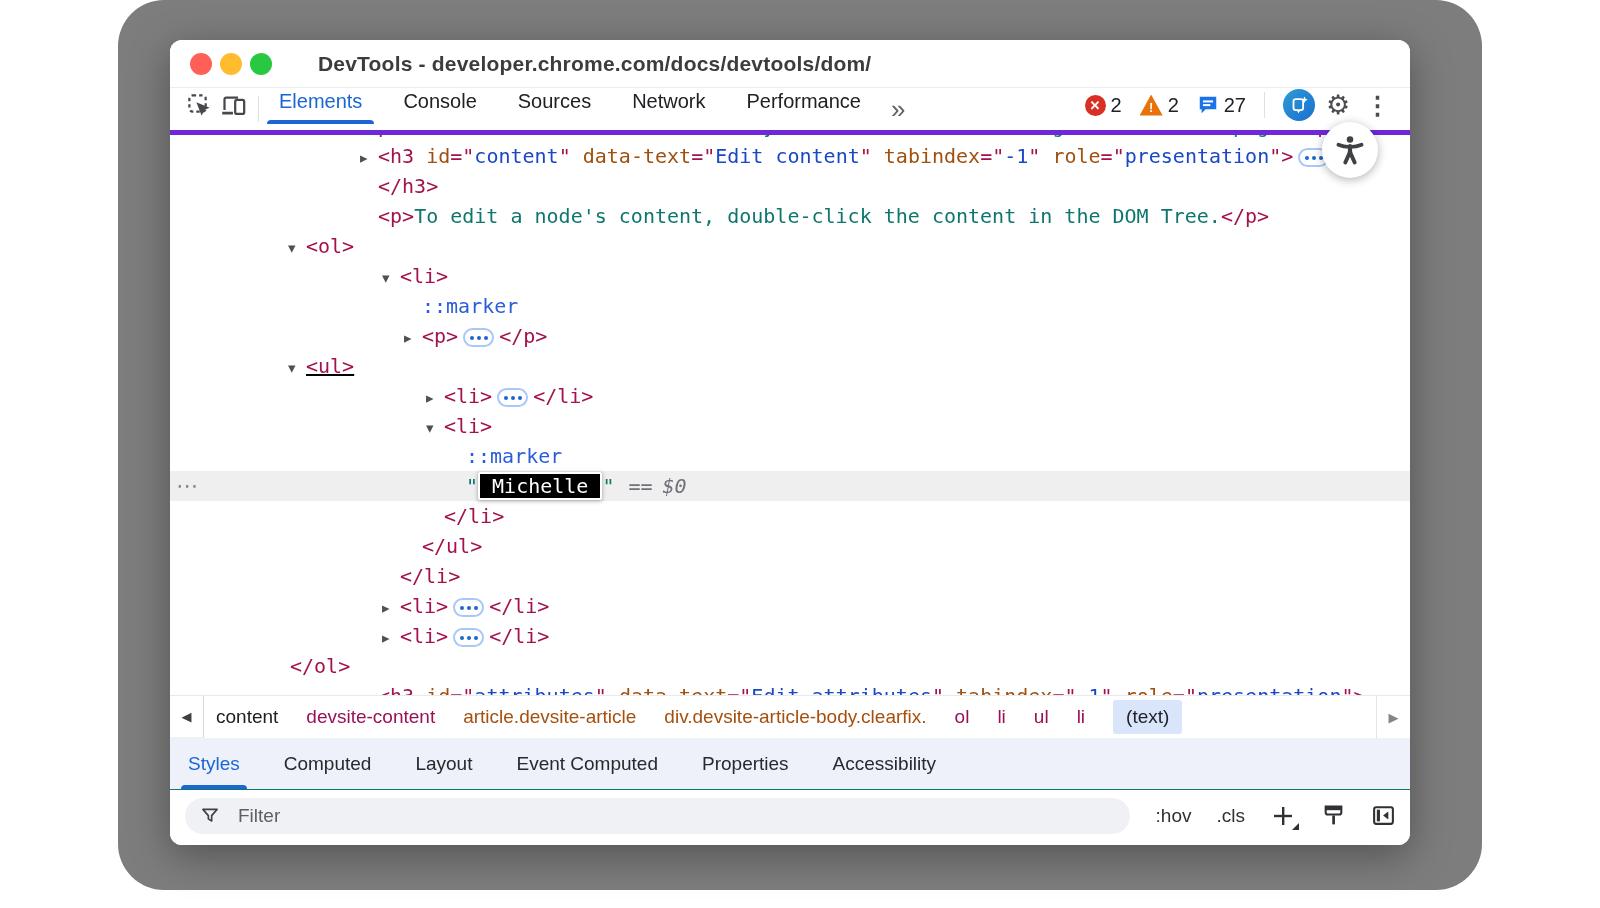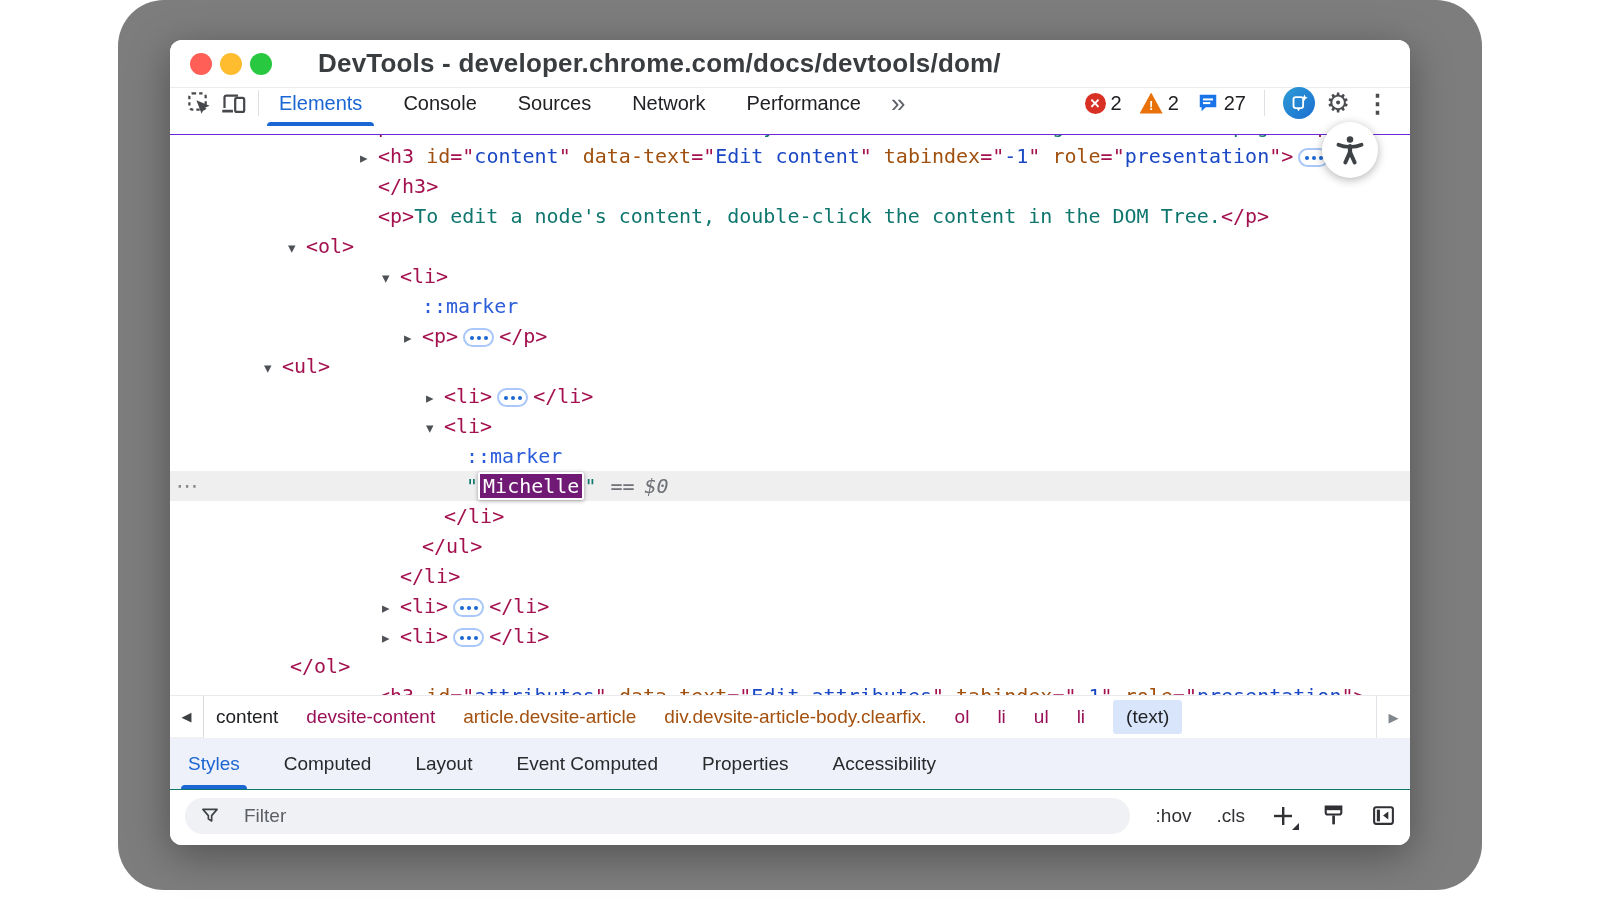--- a/index.html
+++ b/index.html
@@ -10,25 +10,25 @@
 
   .window { position:absolute; left:52px; top:40px; width:1240px; height:805px;
             background:#fff; border-radius:12px; overflow:hidden;
             box-shadow:0 10px 40px rgba(0,0,0,.35); display:flex; flex-direction:column; }
 
   
   .titlebar { height:48px; flex:0 0 48px; display:flex; align-items:center;
               padding-left:20px; border-bottom:1px solid #ececec; background:#fff; }
   .tl { width:22px; height:22px; border-radius:50%; margin-right:8px; }
   .tl.red { background:#ff5f57; } .tl.yellow { background:#febc2e; } .tl.green { background:#28c840; }
-  .wtitle { margin-left:38px; font-size:26px; font-weight:700; color:#3a3d40; letter-spacing:.2px; }
-
-  
-  .toolbar { height:47px; flex:0 0 47px; display:flex; align-items:center;
-             padding:0 16px 16px 12px; border-bottom:1px solid #6d28d9; background:#fff; }
+  .wtitle { margin-left:38px; font-size:21px; font-weight:700; color:#3a3d40; letter-spacing:.2px; }
+
+  
+  .toolbar { height:47px; flex:0 0 47px; display:flex; align-items:flex-end;
+             padding:0 16px 8px 12px; border-bottom:5px solid #6d28d9; background:#fff; }
   .tbtn { display:flex; align-items:center; justify-content:center; width:34px; height:34px; cursor:pointer; }
   .vdiv { width:1px; height:26px; background:#dde1e6; margin:0 8px; }
   .tabs { display:flex; align-items:center; gap:37px; margin-left:10px; }
   .tab { font-size:20px; color:#202124; padding:9px 2px; position:relative; cursor:pointer; white-space:nowrap; }
   .tab.active { color:#1a66d2; }
   .tab.active::after { content:""; position:absolute; left:-10px; right:-10px; bottom:-2px;
                        height:4px; background:#1a66d2; border-radius:4px 4px 0 0; }
   .moretabs { font-size:26px; color:#5f6368; margin-left:28px; line-height:1; cursor:pointer; }
   .badges { display:flex; align-items:center; gap:6px; margin-left:auto; }
   .badge { display:flex; align-items:center; gap:5px; margin-left:12px; cursor:pointer; }
@@ -53,21 +53,21 @@
   .gutter { position:absolute; left:6px; top:0; color:#85888d; font-size:22px; letter-spacing:1px;
             font-family:"DejaVu Sans", sans-serif; cursor:pointer; }
   .tk-tag { color:#a3114e; } .tk-pun { color:#a3114e; }
   .tk-attr { color:#a0500e; } .tk-val { color:#1a48c4; }
   .tk-text { color:#0f766e; } .tk-pseudo { color:#2b5cd9; }
   .tk-eq { color:#6e7177; margin:0 10px 0 14px; }
   .tk-dollar { color:#6e7177; font-style:italic; }
   .pill { display:inline-flex; width:31px; height:19px; border:2px solid #a9c7f8; border-radius:10px;
           align-items:center; justify-content:center; gap:3px; margin:0 5px; vertical-align:middle; cursor:pointer; }
   .pill i { width:4px; height:4px; border-radius:50%; background:#1a66d2; }
-  .editbox { background:#701a75; color:#fff; padding:0 3px; border:2px solid #fff;
+  .editbox { background:#000000; color:#fff; padding:0 12px; border:2px solid #fff;
              box-shadow:0 1px 4px rgba(0,0,0,.35); border-radius:1px; }
 
   
   .crumbbar { height:43px; flex:0 0 43px; display:flex; align-items:center; background:#fff;
               border-top:1px solid #e8eaed; position:relative; }
   .cnav { width:34px; height:100%; display:flex; align-items:center; justify-content:center;
           background:#fff; cursor:pointer; font-size:13px; color:#3c4043; }
   .cnav.left { border-right:1px solid #d8dadd; border-bottom:1px solid #f0f0f0; }
   .cnav.right { border-left:1px solid #e0e3e7; color:#80868b; margin-left:auto; }
   .crumbs { display:flex; align-items:center; gap:28px; padding-left:12px; font-size:19px;
@@ -83,21 +83,21 @@
                  gap:44px; padding-left:18px; border-bottom:1px solid #0f766e; }
   .stab { font-size:19px; color:#27292c; position:relative; height:100%;
           display:flex; align-items:center; cursor:pointer; white-space:nowrap; }
   .stab.active { color:#1a66d2; }
   .stab.active::after { content:""; position:absolute; left:-7px; right:-7px; bottom:0;
                         height:4px; background:#1a66d2; border-radius:4px 4px 0 0; }
 
   
   .filterrow { flex:1; display:flex; align-items:center; padding:0 14px 4px 15px; background:#fff; }
   .filterpill { display:flex; align-items:center; width:945px; height:36px; background:#eff1f4;
-                border-radius:18px; padding-left:15px; gap:24px; }
+                border-radius:18px; padding-left:15px; gap:18px; }
   .filterpill input { border:none; outline:none; background:transparent; font-size:19px;
                       color:#202124; width:840px; font-family:"Liberation Sans", sans-serif; }
   .filterpill input::placeholder { color:#5c5f63; }
   .fctrls { margin-left:auto; display:flex; align-items:center; gap:25px; }
   .fbtn { font-size:19px; color:#303134; cursor:pointer; font-weight:500; }
   .plusbtn { position:relative; cursor:pointer; width:26px; height:26px; display:flex;
              align-items:center; justify-content:center; }
   .plusbtn::after { content:""; position:absolute; right:-3px; bottom:-1px; border-left:7px solid transparent;
                     border-bottom:7px solid #303134; }
   .iconbtn { cursor:pointer; display:flex; align-items:center; }
@@ -179,21 +179,21 @@
 
     <div class="dompanel" id="dom-rows">
         <div class="drow clip-top" style="padding-left: 208px;"><span class="tk-tag">p&gt;</span><span class="tk-text">You can edit the DOM on the fly and see how these changes affect the page.</span><span class="tk-tag">&lt;/p</span></div>
         <div class="drow" style="padding-left: 190px;"><span class="arrow">▸</span><span class="tk-tag">&lt;h3</span><span class="tk-text"> </span><span class="tk-attr">id</span><span class="tk-pun">="</span><span class="tk-val">content</span><span class="tk-pun">"</span><span class="tk-text"> </span><span class="tk-attr">data-text</span><span class="tk-pun">="</span><span class="tk-val">Edit content</span><span class="tk-pun">"</span><span class="tk-text"> </span><span class="tk-attr">tabindex</span><span class="tk-pun">="</span><span class="tk-val">-1</span><span class="tk-pun">"</span><span class="tk-text"> </span><span class="tk-attr">role</span><span class="tk-pun">="</span><span class="tk-val">presentation</span><span class="tk-pun">"</span><span class="tk-tag">&gt;</span><span class="pill"><i></i><i></i><i></i></span></div>
         <div class="drow" style="padding-left: 208px;"><span class="tk-tag">&lt;/h3&gt;</span></div>
         <div class="drow" style="padding-left: 208px;"><span class="tk-tag">&lt;p&gt;</span><span class="tk-text">To edit a node's content, double-click the content in the DOM Tree.</span><span class="tk-tag">&lt;/p&gt;</span></div>
         <div class="drow" style="padding-left: 118px;"><span class="arrow">▾</span><span class="tk-tag">&lt;ol&gt;</span></div>
         <div class="drow" style="padding-left: 212px;"><span class="arrow">▾</span><span class="tk-tag">&lt;li&gt;</span></div>
         <div class="drow" style="padding-left: 252px;"><span class="tk-pseudo">::marker</span></div>
         <div class="drow" style="padding-left: 234px;"><span class="arrow">▸</span><span class="tk-tag">&lt;p&gt;</span><span class="pill"><i></i><i></i><i></i></span><span class="tk-tag">&lt;/p&gt;</span></div>
-        <div class="drow" style="padding-left: 94px;"><span class="arrow">▾</span><span class="tk-tag">&lt;ul&gt;</span></div>
+        <div class="drow" style="padding-left: 118px; text-decoration: underline;"><span class="arrow">▾</span><span class="tk-tag">&lt;ul&gt;</span></div>
         <div class="drow" style="padding-left: 256px;"><span class="arrow">▸</span><span class="tk-tag">&lt;li&gt;</span><span class="pill"><i></i><i></i><i></i></span><span class="tk-tag">&lt;/li&gt;</span></div>
         <div class="drow" style="padding-left: 256px;"><span class="arrow">▾</span><span class="tk-tag">&lt;li&gt;</span></div>
         <div class="drow" style="padding-left: 296px;"><span class="tk-pseudo">::marker</span></div>
         <div class="drow selected" style="padding-left: 296px;"><span class="gutter">⋯</span><span class="tk-text">"</span><span class="editbox">Michelle</span><span class="tk-text">"</span><span class="tk-eq">==</span><span class="tk-dollar">$0</span></div>
         <div class="drow" style="padding-left: 274px;"><span class="tk-tag">&lt;/li&gt;</span></div>
         <div class="drow" style="padding-left: 252px;"><span class="tk-tag">&lt;/ul&gt;</span></div>
         <div class="drow" style="padding-left: 230px;"><span class="tk-tag">&lt;/li&gt;</span></div>
         <div class="drow" style="padding-left: 212px;"><span class="arrow">▸</span><span class="tk-tag">&lt;li&gt;</span><span class="pill"><i></i><i></i><i></i></span><span class="tk-tag">&lt;/li&gt;</span></div>
         <div class="drow" style="padding-left: 212px;"><span class="arrow">▸</span><span class="tk-tag">&lt;li&gt;</span><span class="pill"><i></i><i></i><i></i></span><span class="tk-tag">&lt;/li&gt;</span></div>
         <div class="drow" style="padding-left: 120px;"><span class="tk-tag">&lt;/ol&gt;</span></div>

